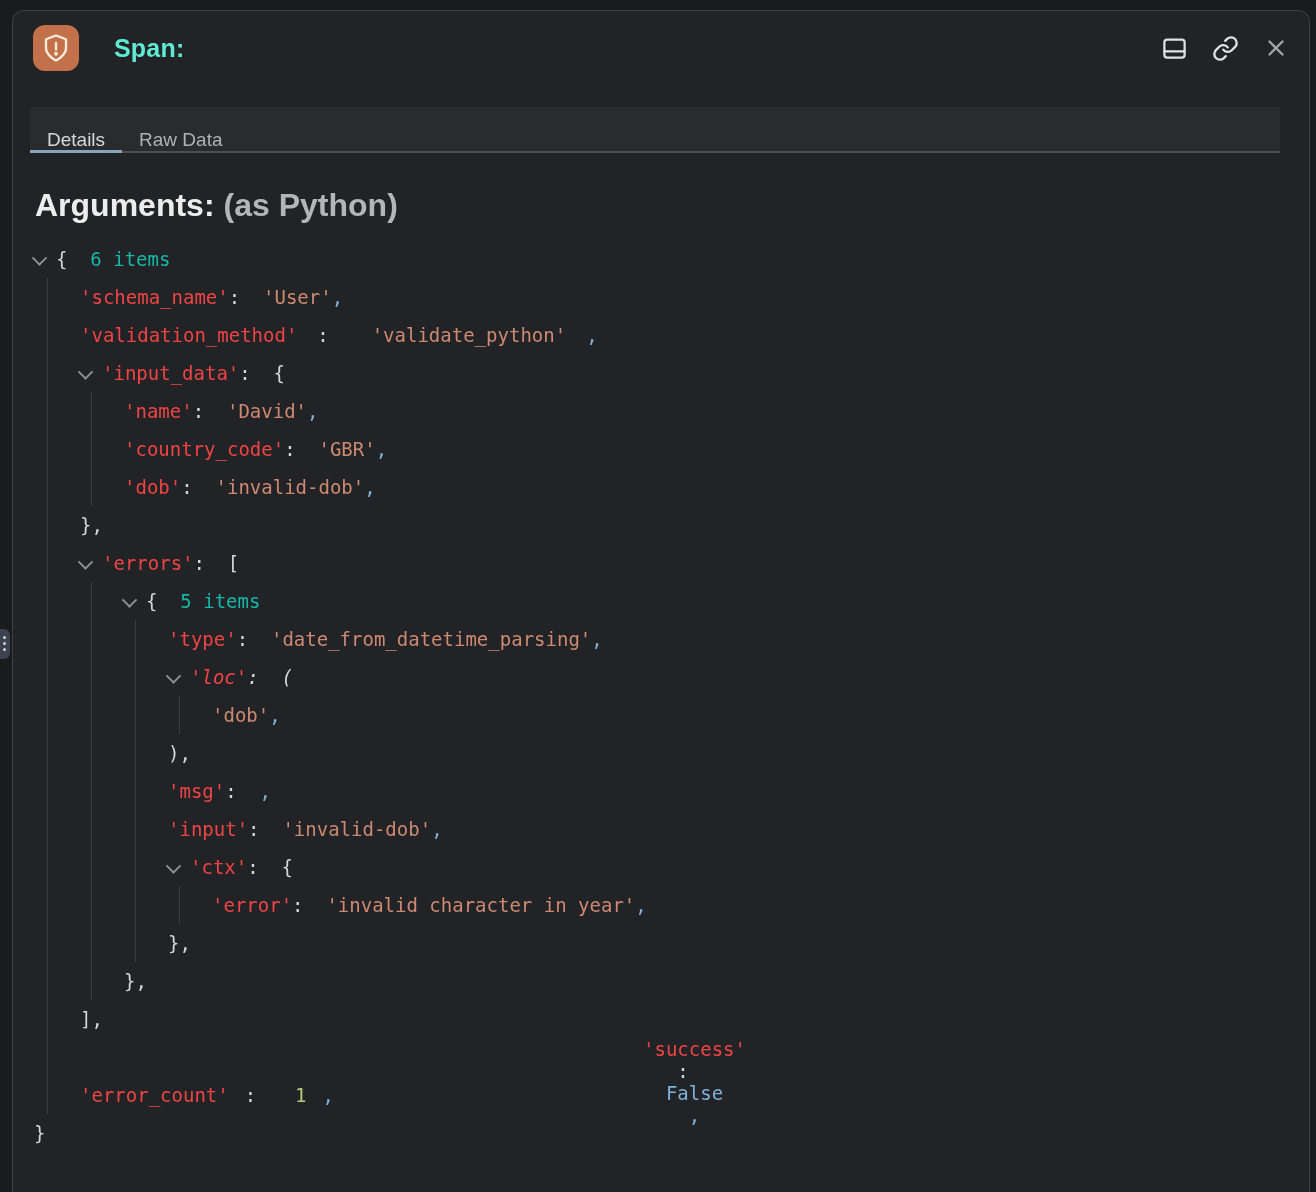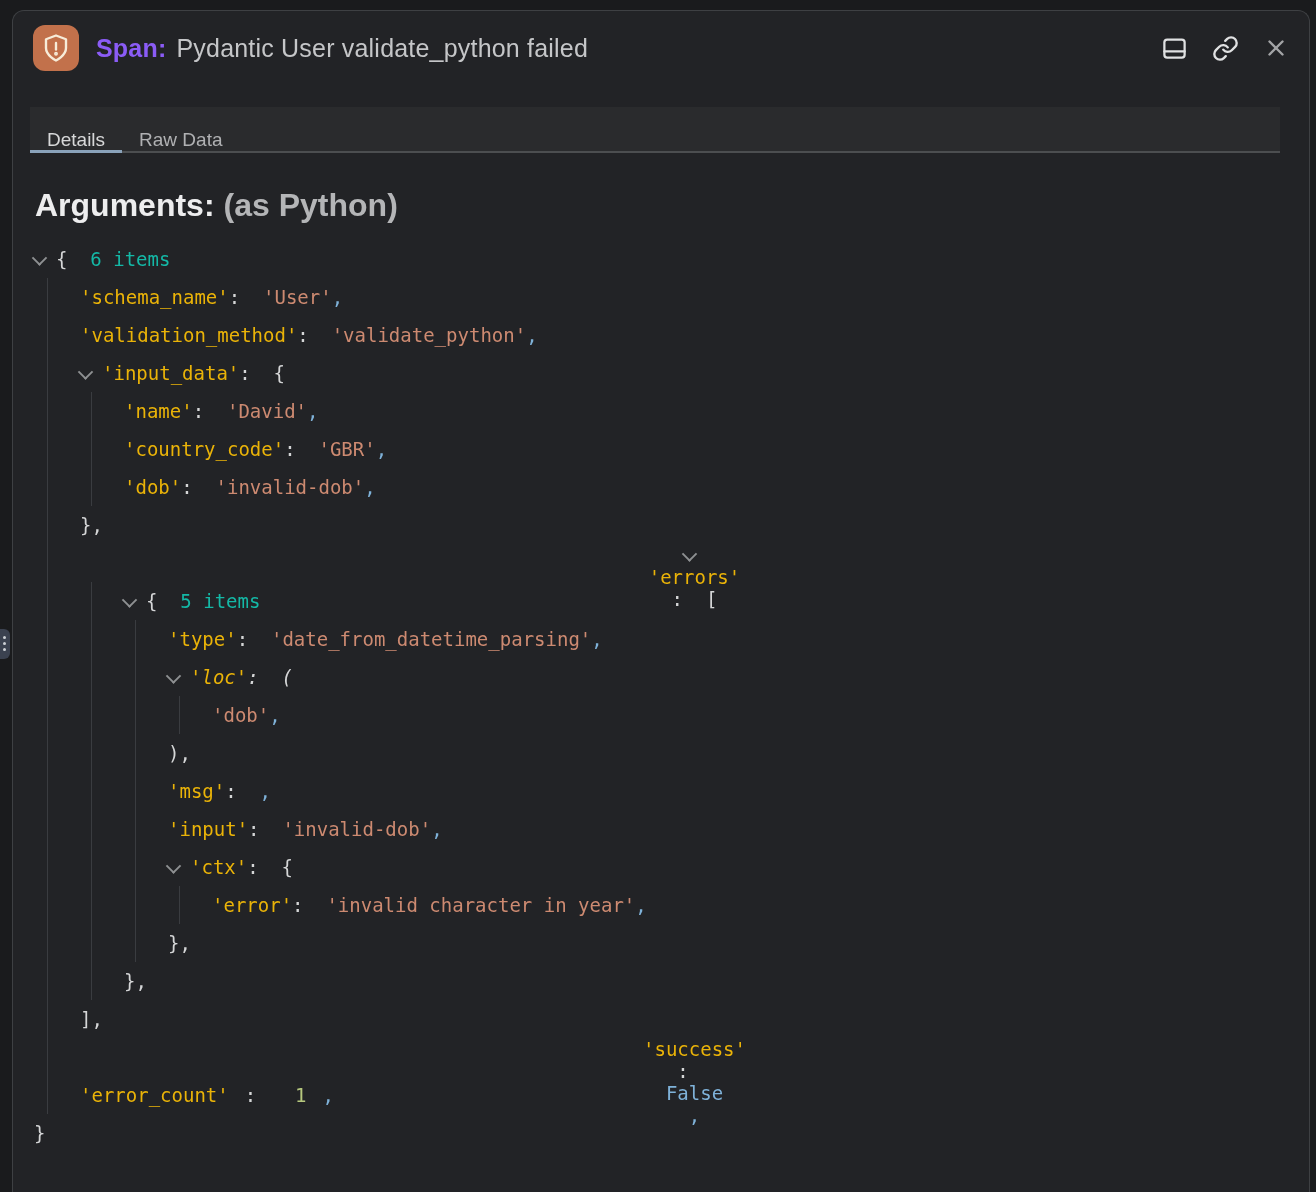--- a/index.html
+++ b/index.html
@@ -15,21 +15,21 @@
     border:1.5px solid #3e4043;border-bottom:none;
     border-radius:12px 12px 0 0;
   }
   
   .p-header{position:absolute;left:0;top:0;width:100%;height:96px;display:flex;align-items:center;}
   .span-icon{
     position:absolute;left:20px;top:14px;width:46px;height:46px;border-radius:12px;
     background:#c2714b;display:flex;align-items:center;justify-content:center;
   }
   .title-wrap{position:absolute;left:83px;top:0;height:74px;display:flex;align-items:center;gap:10px;}
-  .title-label{font-size:25px;font-weight:bold;color:#8b5cf6;letter-spacing:.2px;}
+  .title-label{font-size:25px;font-weight:bold;color:#5eead4;letter-spacing:.2px;margin-left:18px;}
   .title-text{font-size:25px;color:#c5c6c8;letter-spacing:.2px;}
   .hdr-actions{position:absolute;right:18px;top:0;height:74px;display:flex;align-items:center;gap:21px;}
   .icon-btn{width:30px;height:30px;display:flex;align-items:center;justify-content:center;cursor:pointer;background:none;border:none;padding:0;}
   
   .tabbar{
     position:absolute;left:17px;top:96px;width:1250px;height:44px;
     background:#2a2b2d;border-bottom:2px solid #4c4e50;
     box-sizing:content-box;display:flex;align-items:stretch;
   }
   .tab{position:relative;display:flex;align-items:flex-end;padding:0 17px;font-size:19px;color:#b0b1b3;cursor:pointer;}
@@ -39,21 +39,21 @@
   }
   
   .args-heading{position:absolute;left:22px;top:176px;font-size:32px;font-weight:bold;}
   .args-heading .hb{color:#ededee;}
   .args-heading .hl{color:#b4b5b7;margin-left:9px;}
   
   .tree{position:absolute;left:0;top:229px;width:1296px;font-family:"DejaVu Sans Mono", monospace;font-size:19px;}
   .code-line{height:38px;display:flex;align-items:center;white-space:pre;position:relative;z-index:2;}
   .chev{width:22px;height:16px;display:inline-flex;align-items:center;justify-content:flex-start;cursor:pointer;flex:0 0 22px;}
   .chev i{display:block;width:9px;height:9px;border-left:2px solid #8e9092;border-bottom:2px solid #8e9092;transform:rotate(-45deg) translate(1px,-1px);}
-  .tk-k{color:#eab308;text-align:right;}
+  .tk-k{color:#ef4444;text-align:right;}
   .tk-s{color:#cd8a71;}
   .tk-p{color:#d5d6d7;}
   .tk-c{color:#7fb2d9;}
   .tk-n{color:#b6c87e;}
   .tk-b{color:#7fb2d9;}
   .tk-m{color:#14b8a6;}
   .guide{position:absolute;width:1px;background:#3a3c40;z-index:1;}
   
   .drag-pill{
     position:absolute;left:0;top:629px;width:10px;height:30px;
@@ -72,21 +72,20 @@
   <div class="p-header">
     <div class="span-icon">
       <svg width="30" height="30" viewBox="0 0 24 24" fill="none" stroke="#f7ecd9" stroke-width="1.9" stroke-linecap="round" stroke-linejoin="round">
         <path d="M12 22s8-4 8-10V5l-8-3-8 3v7c0 6 8 10 8 10z"></path>
         <line x1="12" y1="8" x2="12" y2="13.2"></line>
         <circle cx="12" cy="16.6" r="0.6" fill="#f7ecd9"></circle>
       </svg>
     </div>
     <div class="title-wrap">
       <span class="title-label">Span:</span>
-      <span class="title-text">Pydantic User validate_python failed</span>
     </div>
     <div class="hdr-actions">
       <button class="icon-btn" title="">
         <svg width="27" height="27" viewBox="0 0 24 24" fill="none" stroke="#e0e1e2" stroke-width="2" stroke-linecap="round" stroke-linejoin="round">
           <rect x="3" y="4" width="18" height="16" rx="2.5"></rect>
           <line x1="3" y1="14.6" x2="21" y2="14.6"></line>
         </svg>
       </button>
       <button class="icon-btn">
         <svg width="27" height="27" viewBox="0 0 24 24" fill="none" stroke="#e0e1e2" stroke-width="2.1" stroke-linecap="round" stroke-linejoin="round">
@@ -118,27 +117,27 @@
 
   <div class="tree" id="tree">
     <div class="guide" style="left:34px;top:38px;height:836px;"></div>
     <div class="guide" style="left:78px;top:152px;height:114px;"></div>
     <div class="guide" style="left:78px;top:342px;height:418px;"></div>
     <div class="guide" style="left:122px;top:380px;height:342px;"></div>
     <div class="guide" style="left:166px;top:456px;height:38px;"></div>
     <div class="guide" style="left:166px;top:646px;height:38px;"></div>
   <div class="code-line" style="padding-left: 21px;"><span class="chev"><i></i></span><span class="tk-p">{  </span><span class="tk-m">6 items</span></div>
       <div class="code-line" style="padding-left: 67px;"><span class="tk-k">'schema_name'</span><span class="tk-p">:  </span><span class="tk-s">'User'</span><span class="tk-c">,</span></div>
-      <div class="code-line" style="padding-left: 67px;"><span class="tk-k">'validation_method'</span><span class="tk-p">:  </span><span class="tk-s">'validate_python'</span><span class="tk-c">,</span></div>
+      <div class="code-line" style="padding-left: 67px; gap: 20px;"><span class="tk-k">'validation_method'</span><span class="tk-p">:  </span><span class="tk-s">'validate_python'</span><span class="tk-c">,</span></div>
       <div class="code-line" style="padding-left: 67px;"><span class="chev"><i></i></span><span class="tk-k">'input_data'</span><span class="tk-p">:  {</span></div>
       <div class="code-line" style="padding-left: 111px;"><span class="tk-k">'name'</span><span class="tk-p">:  </span><span class="tk-s">'David'</span><span class="tk-c">,</span></div>
       <div class="code-line" style="padding-left: 111px;"><span class="tk-k">'country_code'</span><span class="tk-p">:  </span><span class="tk-s">'GBR'</span><span class="tk-c">,</span></div>
       <div class="code-line" style="padding-left: 111px;"><span class="tk-k">'dob'</span><span class="tk-p">:  </span><span class="tk-s">'invalid-dob'</span><span class="tk-c">,</span></div>
       <div class="code-line" style="padding-left: 67px;"><span class="tk-p">},</span></div>
-      <div class="code-line" style="padding-left: 67px; flex-direction: column;"><span class="chev"><i></i></span><span class="tk-k">'errors'</span><span class="tk-p">:  [</span></div>
+      <div class="code-line" style="padding-left: 67px;"><span class="chev"><i></i></span><span class="tk-k">'errors'</span><span class="tk-p">:  [</span></div>
       <div class="code-line" style="padding-left: 111px;"><span class="chev"><i></i></span><span class="tk-p">{  </span><span class="tk-m">5 items</span></div>
       <div class="code-line" style="padding-left: 155px;"><span class="tk-k">'type'</span><span class="tk-p">:  </span><span class="tk-s">'date_from_datetime_parsing'</span><span class="tk-c">,</span></div>
       <div class="code-line" style="padding-left: 155px; font-style: italic;"><span class="chev"><i></i></span><span class="tk-k">'loc'</span><span class="tk-p">:  (</span></div>
       <div class="code-line" style="padding-left: 199px;"><span class="tk-s">'dob'</span><span class="tk-c">,</span></div>
       <div class="code-line" style="padding-left: 155px;"><span class="tk-p">),</span></div>
       <div class="code-line" style="padding-left: 155px;"><span class="tk-k">'msg'</span><span class="tk-p">:  </span><span class="tk-c">,</span></div>
       <div class="code-line" style="padding-left: 155px;"><span class="tk-k">'input'</span><span class="tk-p">:  </span><span class="tk-s">'invalid-dob'</span><span class="tk-c">,</span></div>
       <div class="code-line" style="padding-left: 155px;"><span class="chev"><i></i></span><span class="tk-k">'ctx'</span><span class="tk-p">:  {</span></div>
       <div class="code-line" style="padding-left: 199px;"><span class="tk-k">'error'</span><span class="tk-p">:  </span><span class="tk-s">'invalid character in year'</span><span class="tk-c">,</span></div>
       <div class="code-line" style="padding-left: 155px;"><span class="tk-p">},</span></div>

